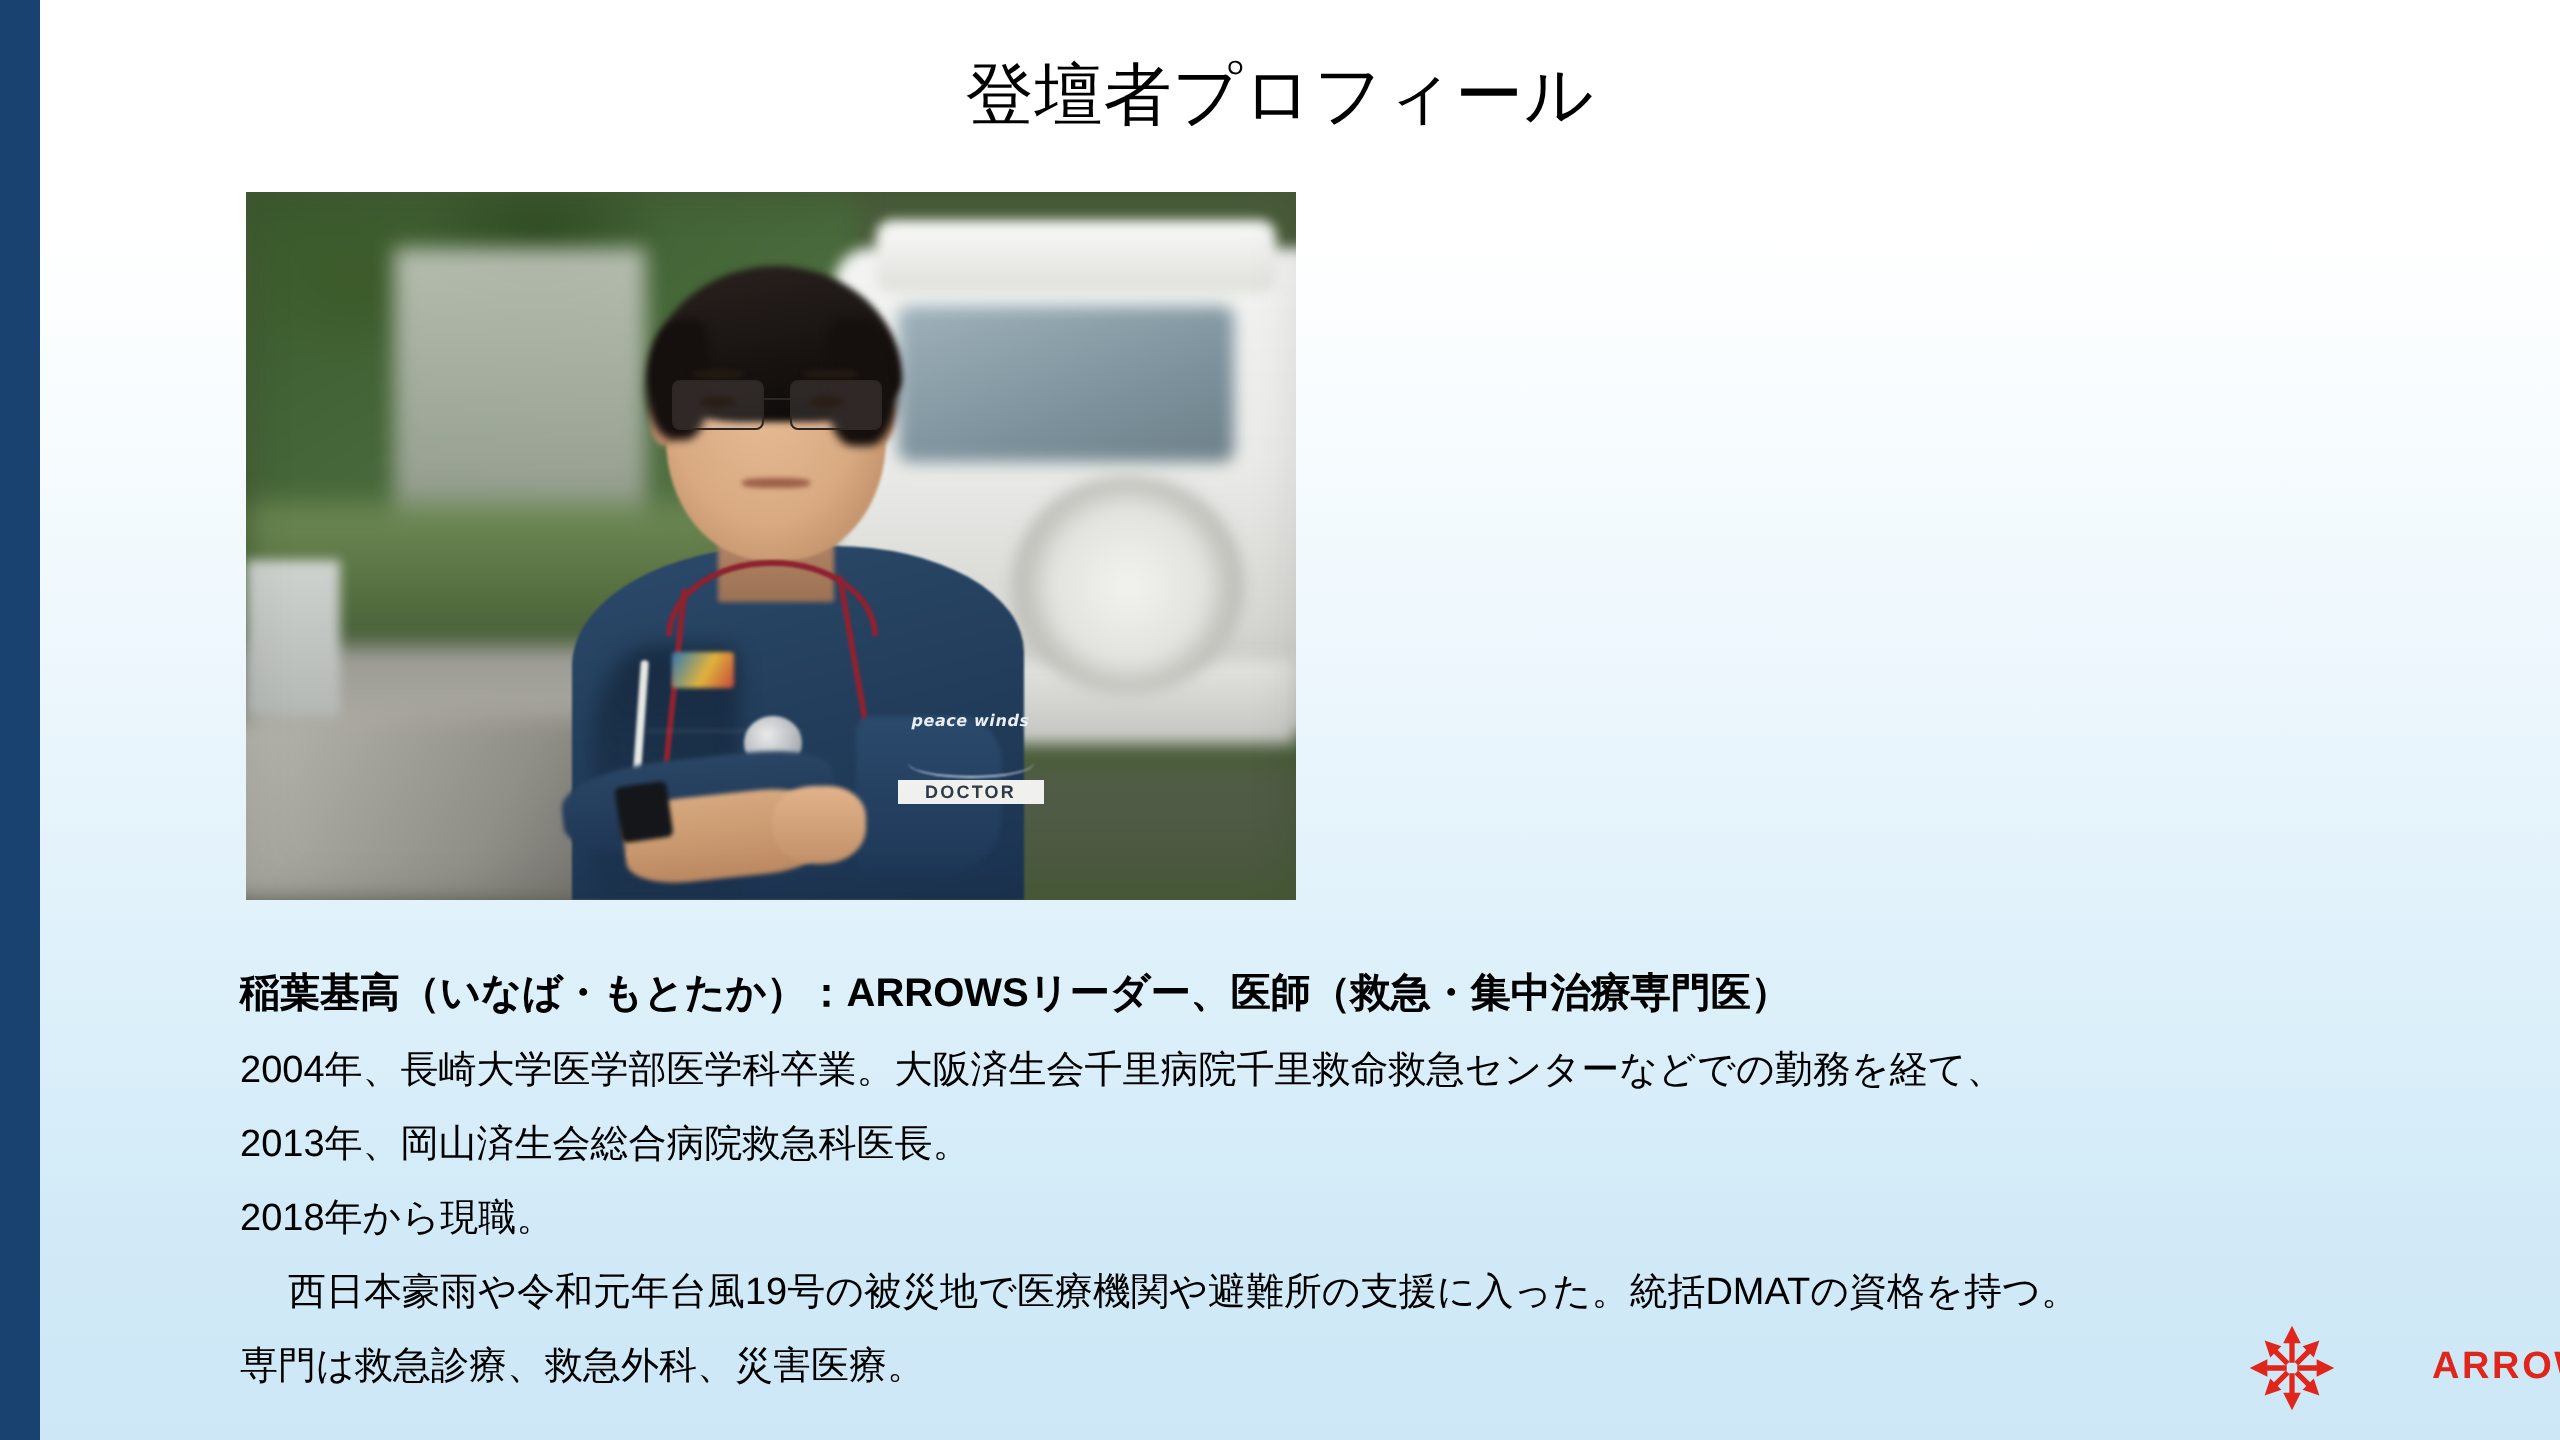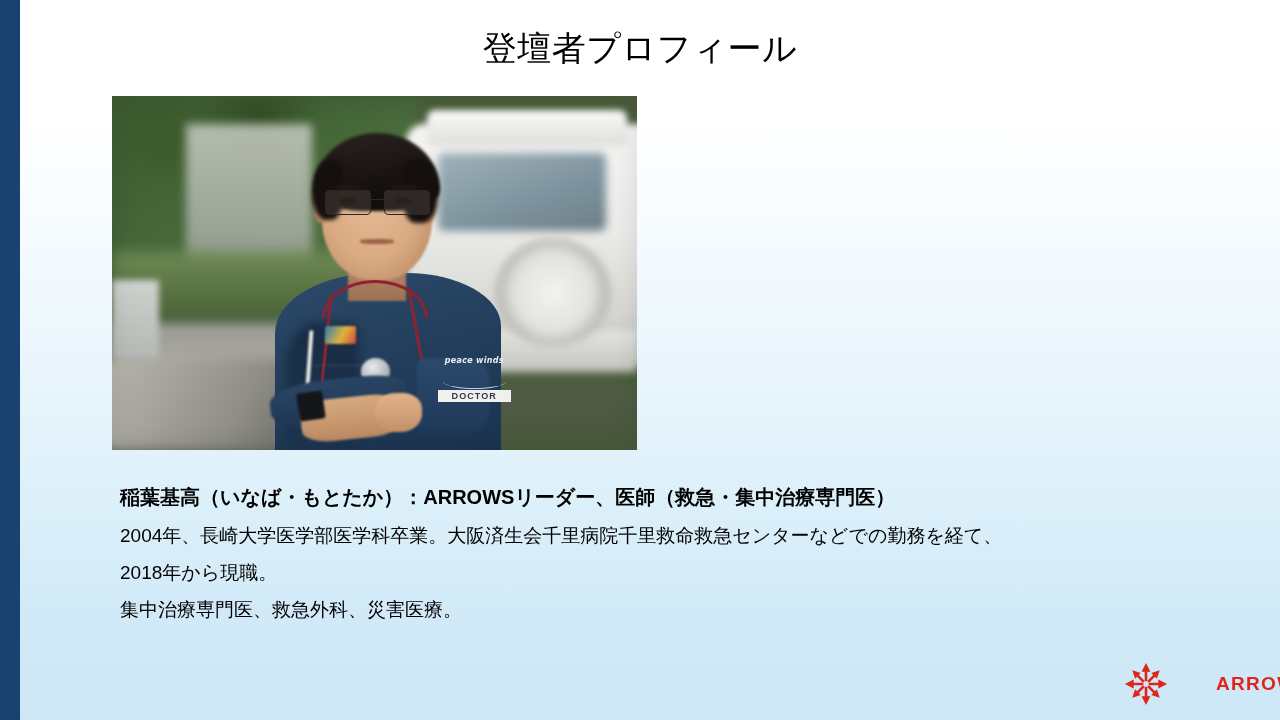--- a/index.html
+++ b/index.html
@@ -39,21 +39,21 @@
     line-height: 44px;
     font-weight: 400;
     color: #000000;
     letter-spacing: 0.5px;
     white-space: nowrap;
   }
 
   
   .photo-frame {
     position: absolute;
-    left: 112px;
+    left: 123px;
     top: 96px;
     width: 525px;
     height: 354px;
     overflow: hidden;
     background: #4a5d3a;
   }
   .photo-scene {
     position: absolute;
     inset: 0;
   }
@@ -542,22 +542,24 @@
       <div class="ph-forearm"></div>
       <div class="ph-watch"></div>
       <div class="ph-hand"></div>
     </div>
     <div class="photo-soft"></div>
   </div>
 
   <div class="bio">
     <div class="bio-headline">稲葉基高（いなば・もとたか）：ARROWSリーダー、医師（救急・集中治療専門医）</div>
     <div class="bio-line">2004年、長崎大学医学部医学科卒業。大阪済生会千里病院千里救命救急センターなどでの勤務を経て、</div>
+    <div class="bio-line">2013年、岡山済生会総合病院救急科医長。</div>
     <div class="bio-line">2018年から現職。</div>
-    <div class="bio-line">集中治療専門医、救急外科、災害医療。</div>
+    <div class="bio-line indent">西日本豪雨や令和元年台風19号の被災地で医療機関や避難所の支援に入った。統括DMATの資格を持つ。</div>
+    <div class="bio-line">専門は救急診療、救急外科、災害医療。</div>
   </div>
 
   <div class="logo">
     <svg class="logo-mark" viewBox="0 0 100 100" aria-hidden="true">
       <g fill="#e0251b">
 
         <path d="M50 2 L60 22 L53 22 L53 44 L47 44 L47 22 L40 22 Z"></path>
 
         <path d="M50 98 L40 78 L47 78 L47 56 L53 56 L53 78 L60 78 Z"></path>
 

